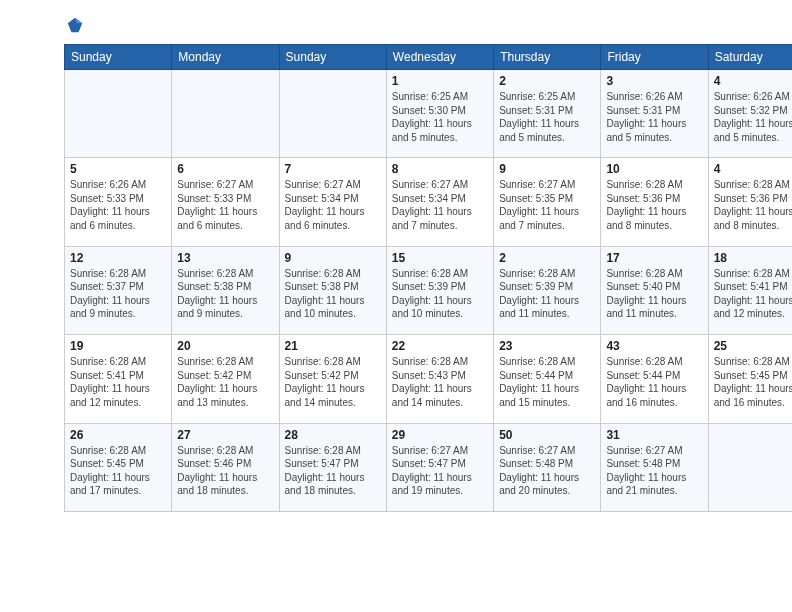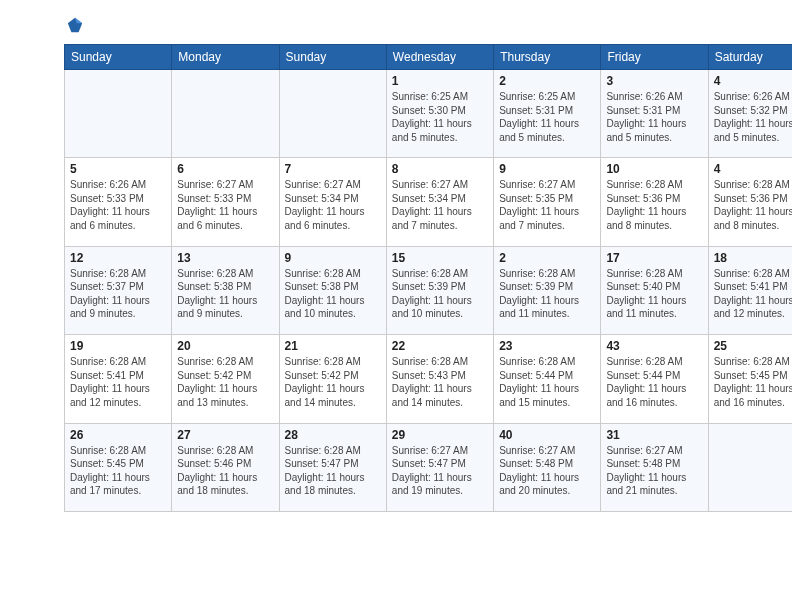--- a/index.html
+++ b/index.html
@@ -311,21 +311,21 @@
 Sunset: 5:47 PM
 Daylight: 11 hours and 18 minutes.</div>
           </td>
           <td>
             <span class="day-num">29</span>
             <div class="day-info" style="white-space: pre-line;">Sunrise: 6:27 AM
 Sunset: 5:47 PM
 Daylight: 11 hours and 19 minutes.</div>
           </td>
           <td>
-            <span class="day-num">40</span>
+            <span class="day-num">50</span>
             <div class="day-info" style="white-space: pre-line;">Sunrise: 6:27 AM
 Sunset: 5:48 PM
 Daylight: 11 hours and 20 minutes.</div>
           </td>
           <td>
             <span class="day-num">31</span>
             <div class="day-info" style="white-space: pre-line;">Sunrise: 6:27 AM
 Sunset: 5:48 PM
 Daylight: 11 hours and 21 minutes.</div>
           </td>

